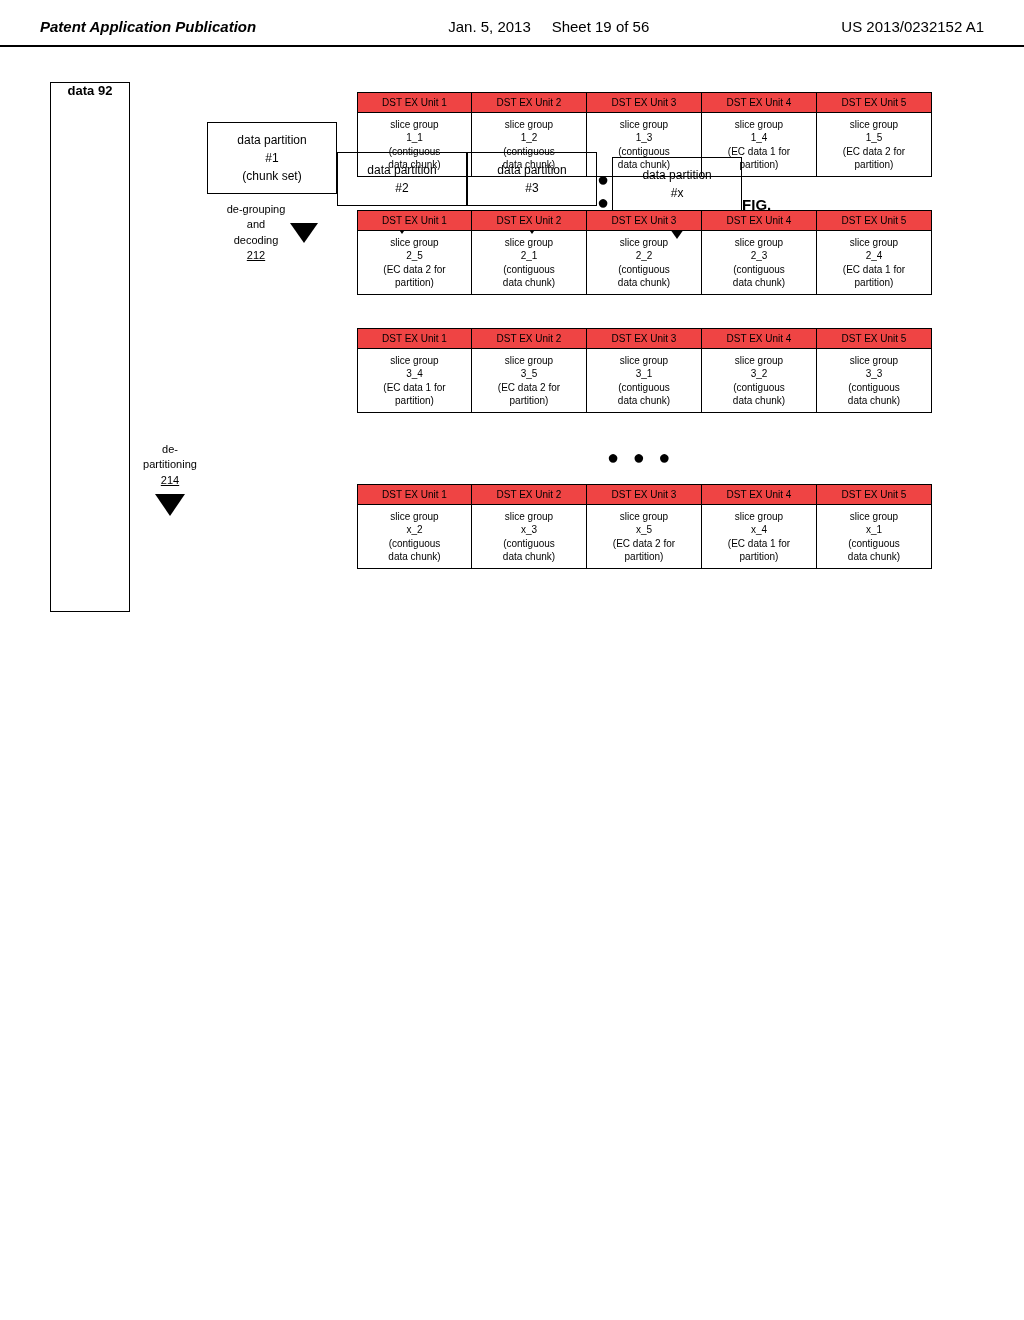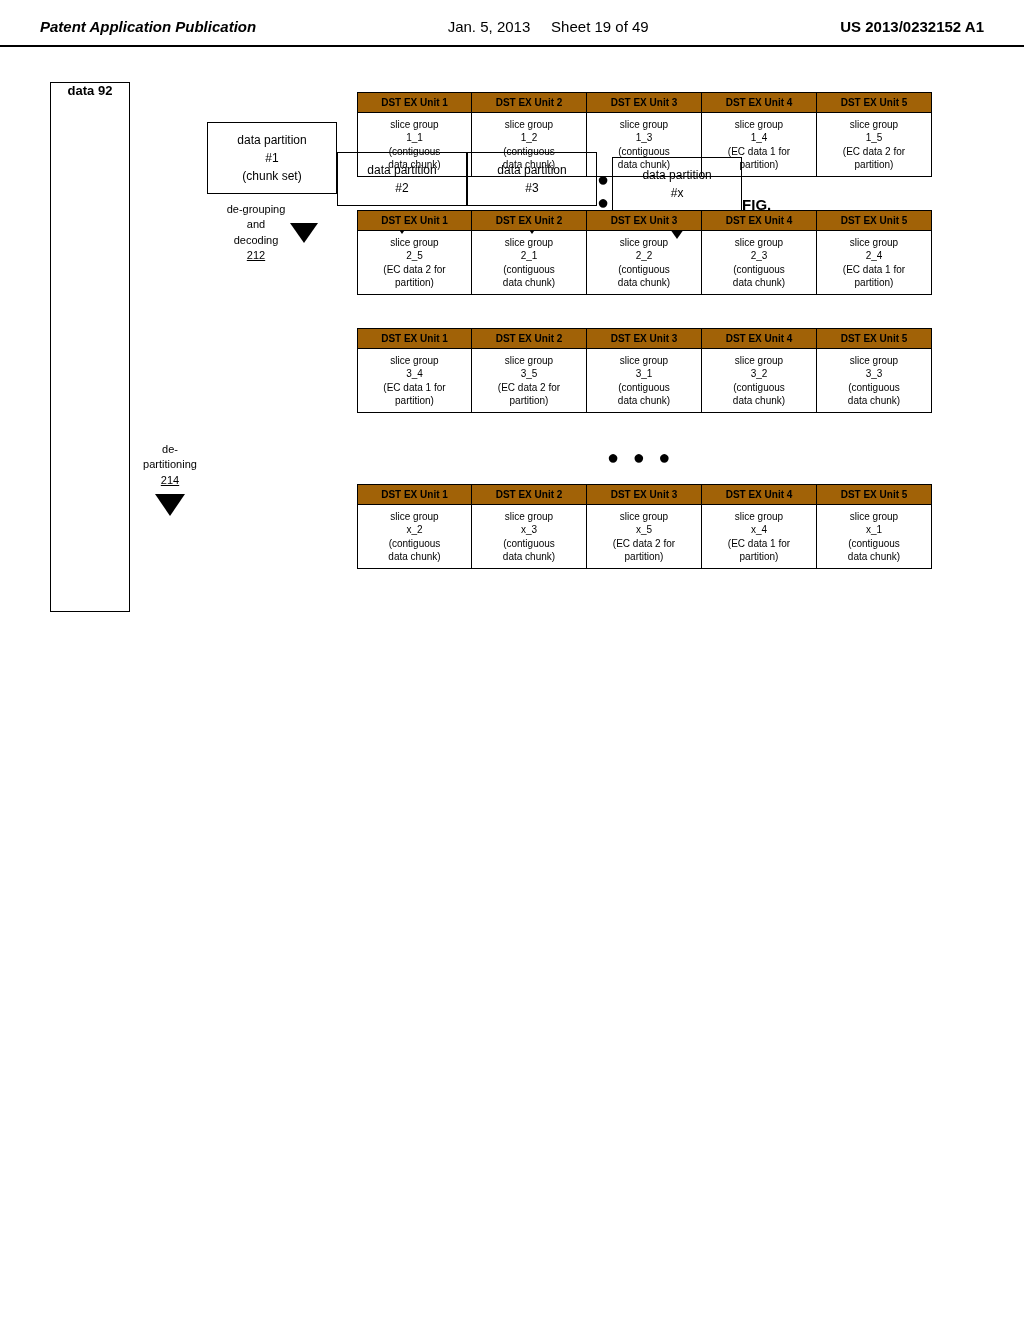--- a/index.html
+++ b/index.html
@@ -24,21 +24,21 @@
       font-size: 15px;
       font-weight: bold;
       font-style: italic;
     }
     .header-center {
       font-size: 15px;
       text-align: center;
     }
     .header-right {
       font-size: 15px;
-      font-weight: bold;
+      font-weight: normal;
     }
 
     
     .main-content {
       padding: 20px 30px;
       position: relative;
     }
 
     .partition-box {
       border: 1.5px solid #000;
@@ -64,26 +64,26 @@
     }
 
     .dst-unit-col {
       display: flex;
       flex-direction: column;
       width: 115px;
     }
 
     .dst-unit-header {
       font-size: 10px;
-      font-weight: bold;
+      font-weight: normal;
       text-align: center;
       border: 1px solid #000;
       border-bottom: none;
       padding: 3px 2px;
-      background: #a16207;
+      background: #ef4444;
       line-height: 1.3;
     }
 
     .dst-unit-cell {
       border: 1px solid #000;
       padding: 4px 8px;
       font-size: 10px;
       text-align: center;
       line-height: 1.35;
       min-height: 65px;
@@ -154,21 +154,21 @@
     }
   </style>
 </head>
 <body>
 
 <div class="header">
   <div class="header-left">Patent Application Publication</div>
   <div class="header-center">
     <span>Jan. 5, 2013</span>
     &nbsp;&nbsp;&nbsp;
-    <span>Sheet 19 of 49</span>
+    <span>Sheet 19 of 56</span>
   </div>
   <div class="header-right">US 2013/0232152 A1</div>
 </div>
 
 <div class="main-content">
   <div class="diagram-container">
 
     <div class="data-box-container">
       <div class="data-outer-box">
         <span class="data-text">data <span>92</span></span>

